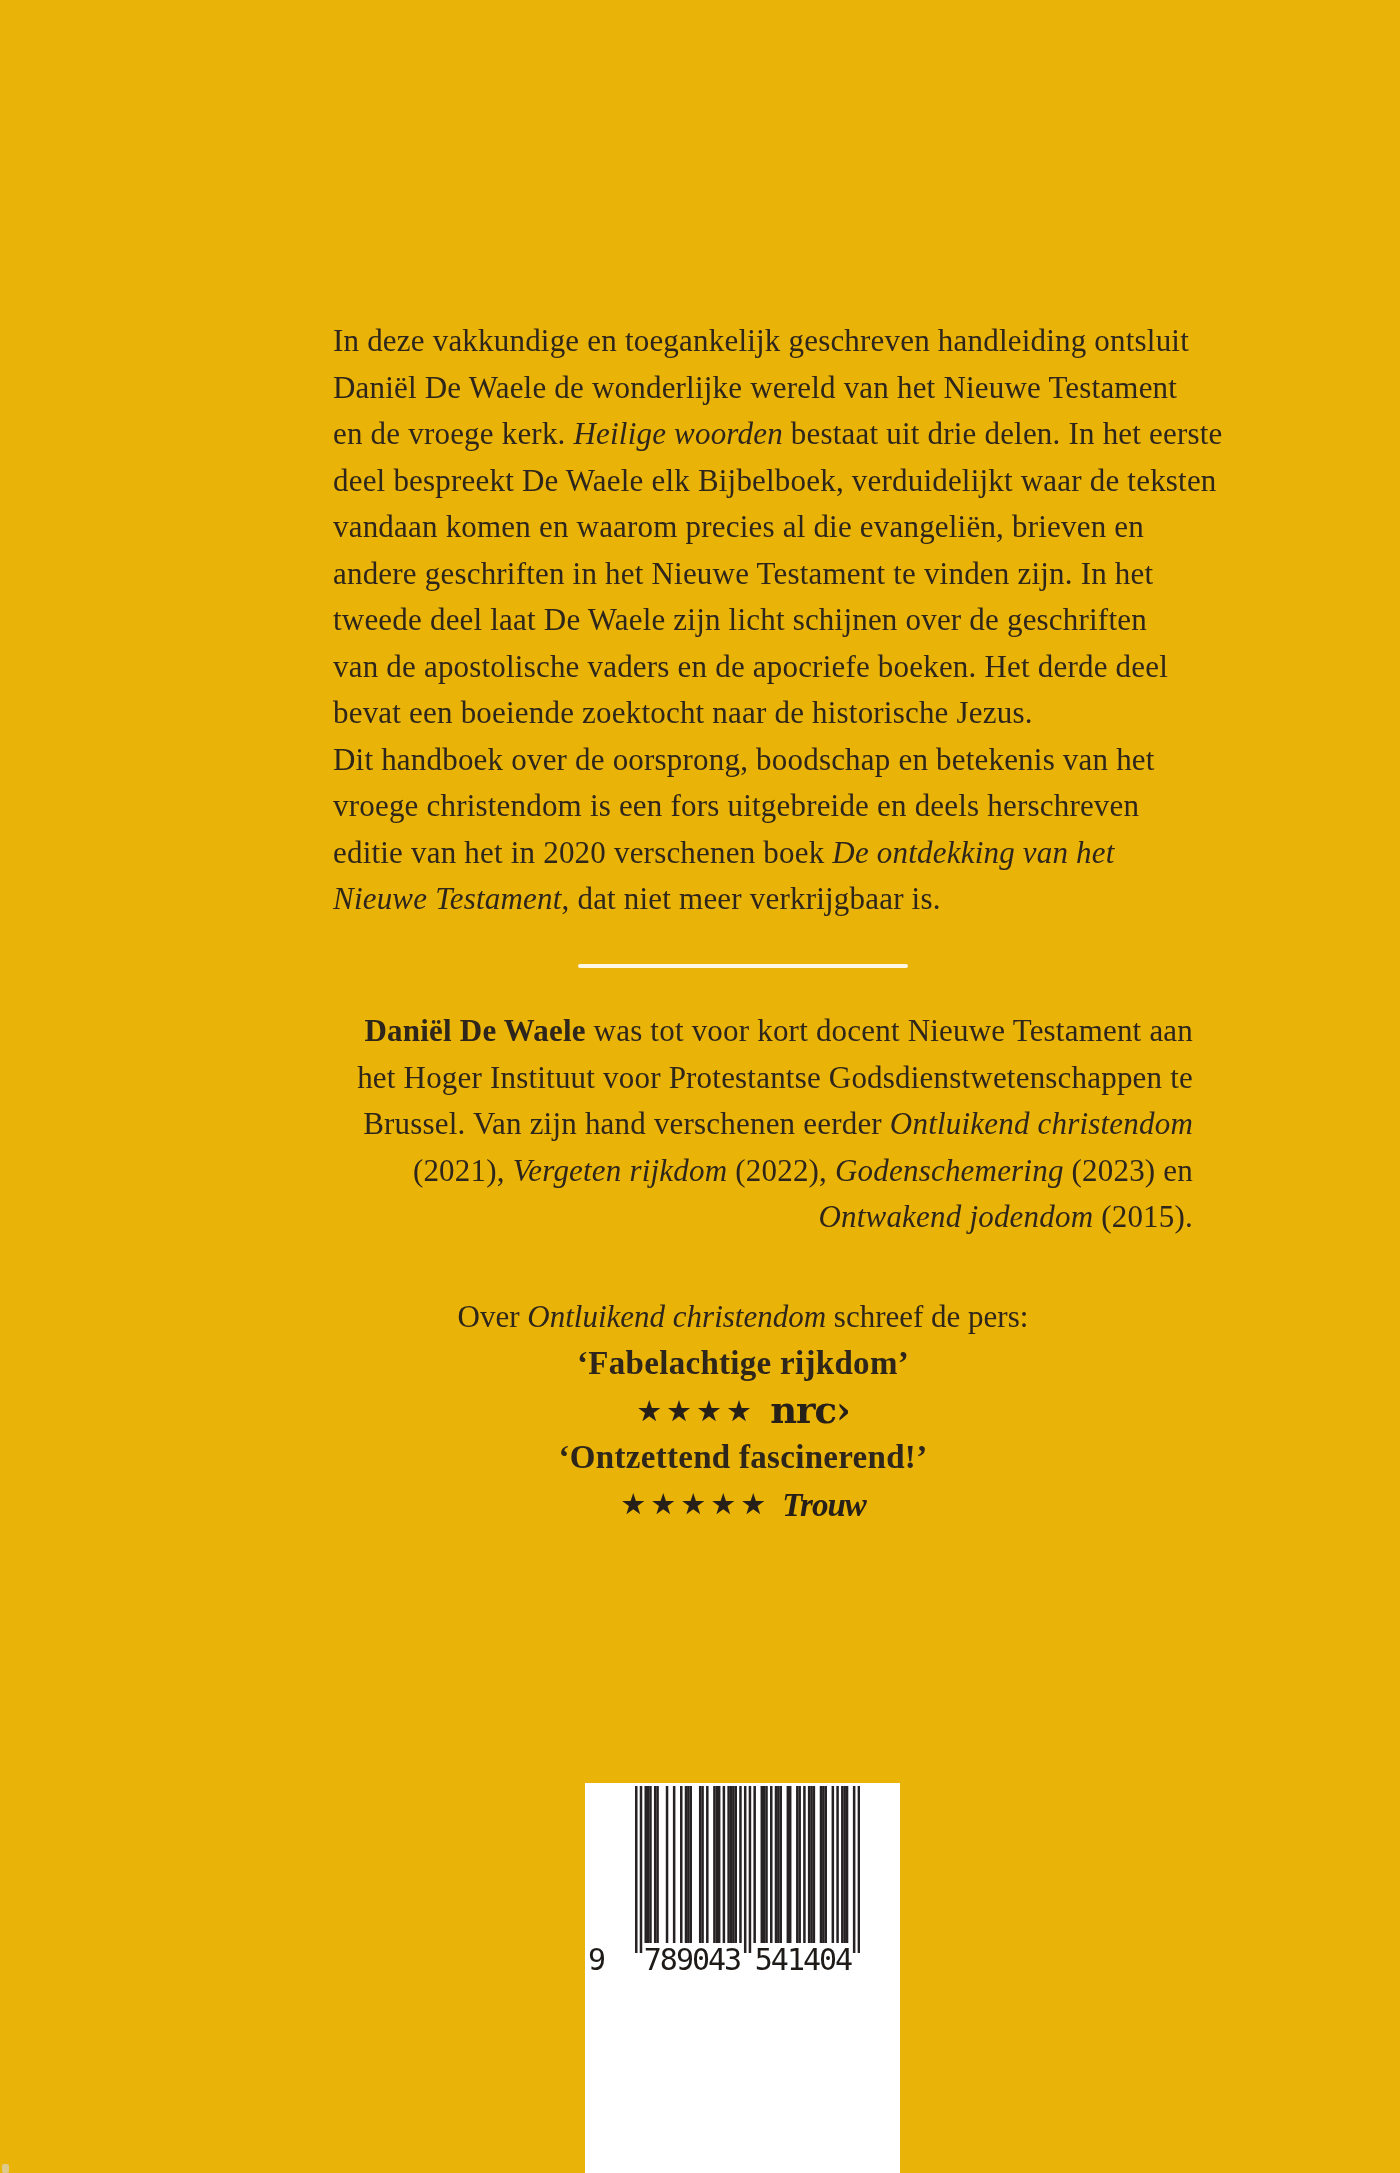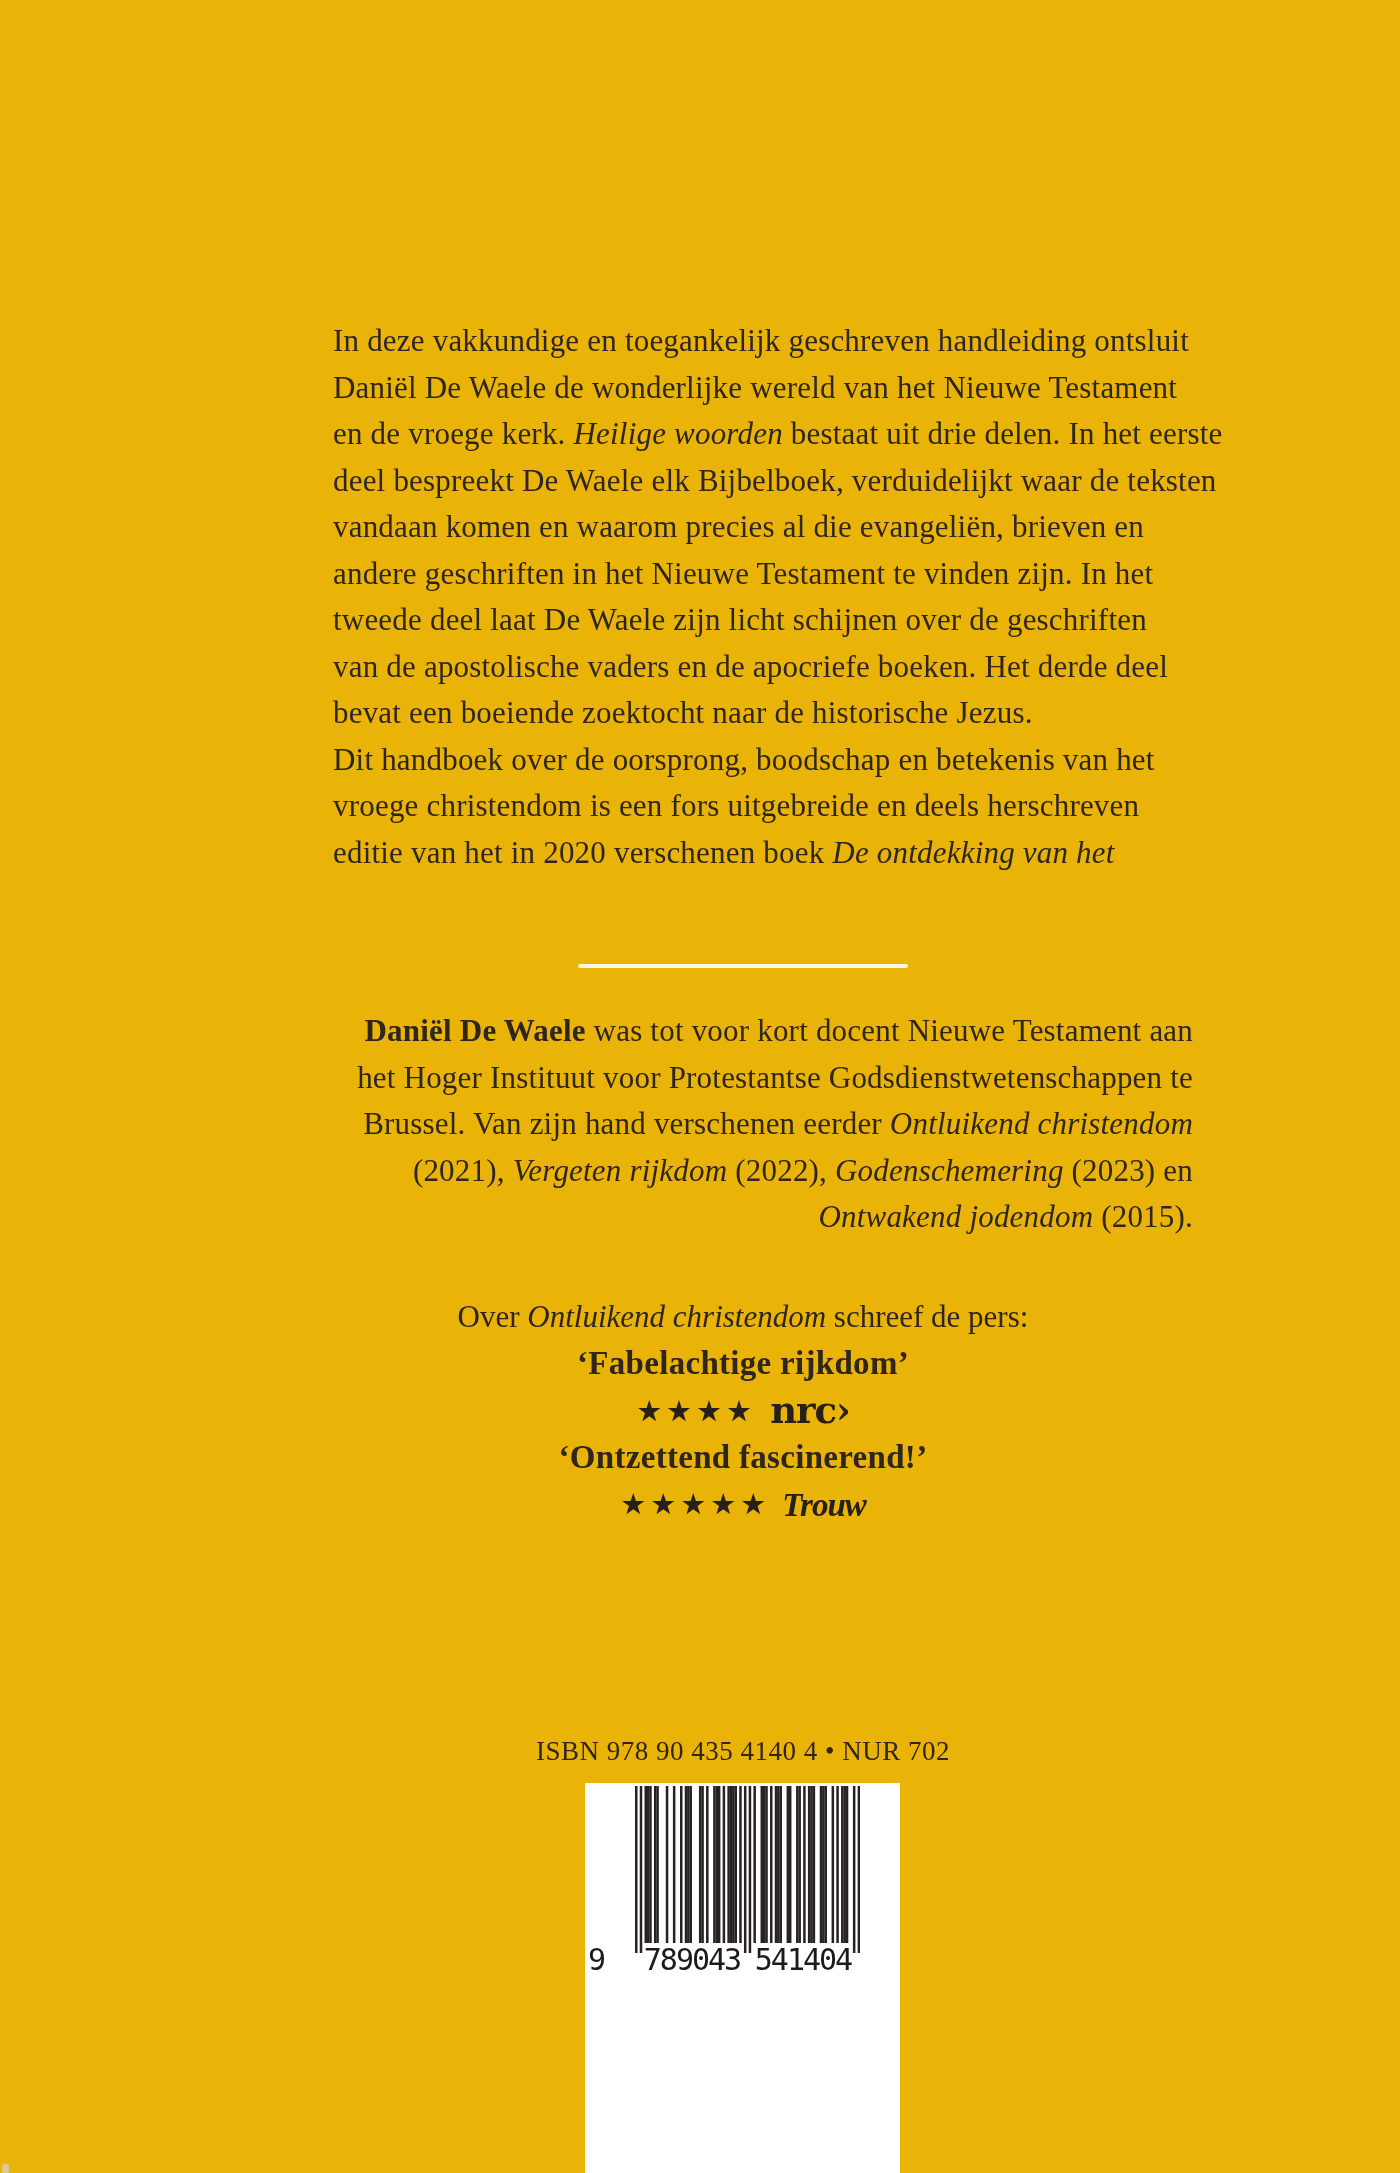--- a/index.html
+++ b/index.html
@@ -96,20 +96,21 @@
       <div class="tline"><span>en de vroege kerk. </span><span class="it">Heilige woorden</span><span> bestaat uit drie delen. In het eerste</span></div>
       <div class="tline"><span>deel bespreekt De Waele elk Bijbelboek, verduidelijkt waar de teksten</span></div>
       <div class="tline"><span>vandaan komen en waarom precies al die evangeliën, brieven en</span></div>
       <div class="tline"><span>andere geschriften in het Nieuwe Testament te vinden zijn. In het</span></div>
       <div class="tline"><span>tweede deel laat De Waele zijn licht schijnen over de geschriften</span></div>
       <div class="tline"><span>van de apostolische vaders en de apocriefe boeken. Het derde deel</span></div>
       <div class="tline"><span>bevat een boeiende zoektocht naar de historische Jezus.</span></div>
       <div class="tline"><span>Dit handboek over de oorsprong, boodschap en betekenis van het</span></div>
       <div class="tline"><span>vroege christendom is een fors uitgebreide en deels herschreven</span></div>
       <div class="tline"><span>editie van het in 2020 verschenen boek </span><span class="it">De ontdekking van het</span></div>
+      <div class="tline"><span class="it">Nieuwe Testament</span><span>, dat niet meer verkrijgbaar is.</span></div>
     </div>
 
   <div id="divider" style="background: rgb(253, 247, 228);"></div>
 
   <div id="bio" class="ink">
       <div class="tline"><span class="bd">Daniël De Waele</span><span> was tot voor kort docent Nieuwe Testament aan</span></div>
       <div class="tline"><span>het Hoger Instituut voor Protestantse Godsdienstwetenschappen te</span></div>
       <div class="tline"><span>Brussel. Van zijn hand verschenen eerder </span><span class="it">Ontluikend christendom</span></div>
       <div class="tline"><span>(2021), </span><span class="it">Vergeten rijkdom</span><span> (2022), </span><span class="it">Godenschemering</span><span> (2023) en</span></div>
       <div class="tline"><span class="it">Ontwakend jodendom</span><span> (2015).</span></div>
@@ -121,21 +122,20 @@
     <div class="press-row">
       <span class="stars">★★★★</span><span class="nrc-logo">nrc›</span>
     </div>
     <div class="press-row press-quote">‘Ontzettend fascinerend!’</div>
     <div class="press-row">
       <span class="stars">★★★★★</span><span class="trouw-logo">Trouw</span>
     </div>
   </div>
 
 
-  <div id="isbn-line" class="ink">ISBN 978 90 435 4140 4 • NUR 702</div>
 
   <div id="barcode-panel">
     <svg id="barcode-svg" width="225" height="167" viewBox="0 0 95 167" preserveAspectRatio="none">
         <rect x="0" y="0" width="1.06" height="167"></rect>
         <rect x="2" y="0" width="1.06" height="167"></rect>
         <rect x="4" y="0" width="1.06" height="157"></rect>
         <rect x="5" y="0" width="1.06" height="157"></rect>
         <rect x="6" y="0" width="1.06" height="157"></rect>
         <rect x="8" y="0" width="1.06" height="157"></rect>
         <rect x="9" y="0" width="1.06" height="157"></rect>

